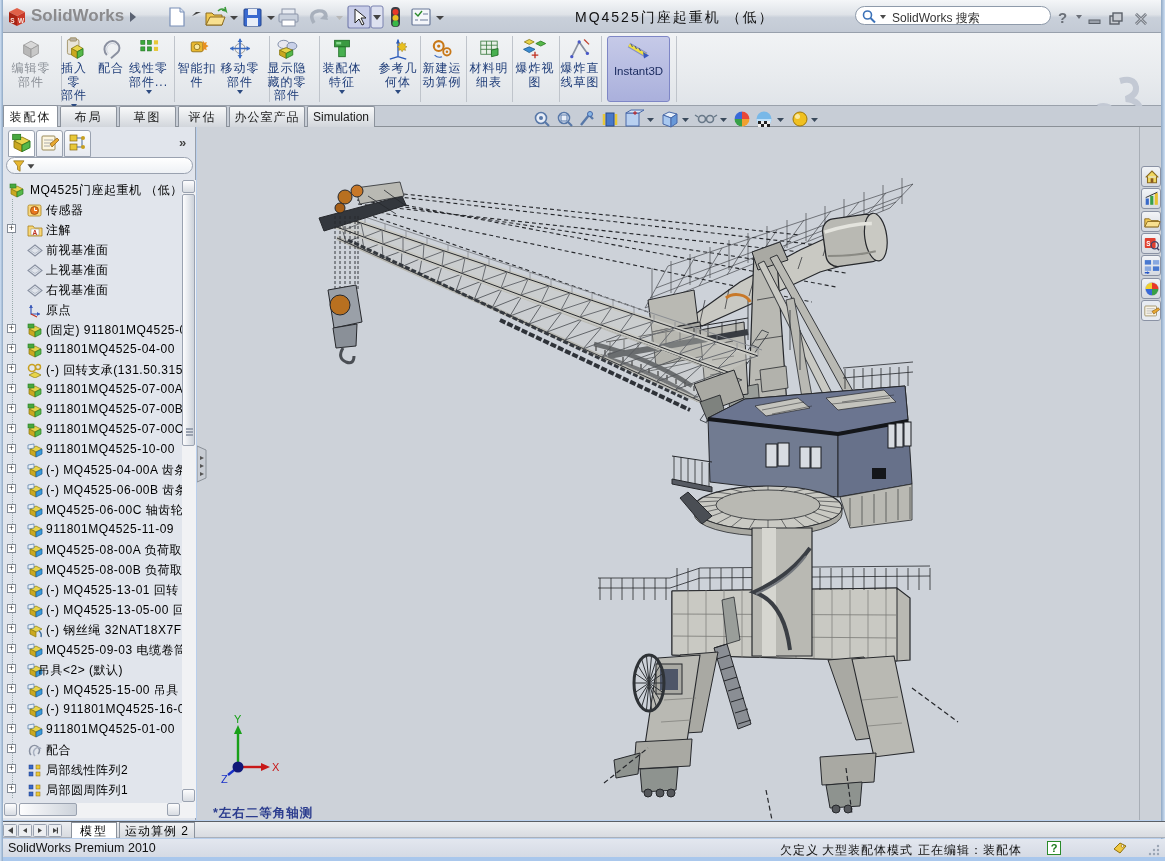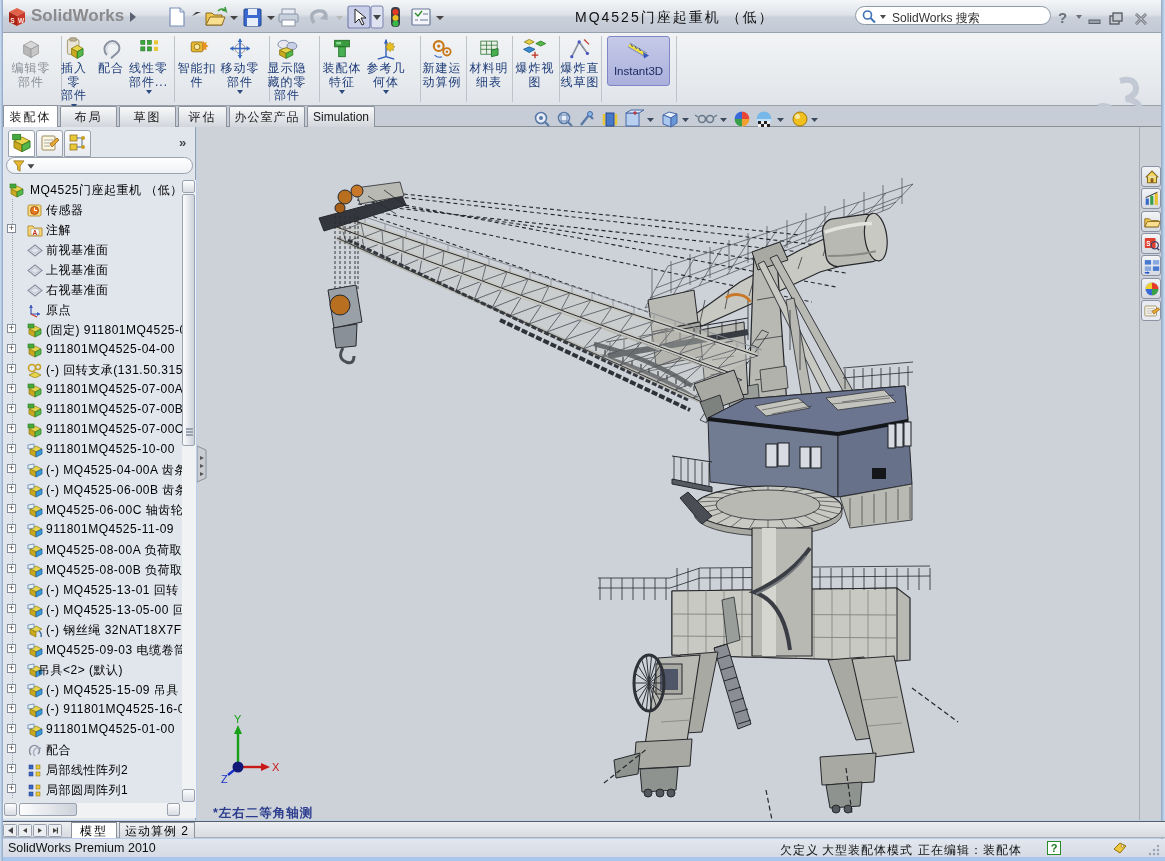--- a/index.html
+++ b/index.html
@@ -14,21 +14,21 @@
 #title-doc{position:absolute;left:575px;top:9px;font-size:14px;color:#111;letter-spacing:1px;white-space:nowrap}
 #searchbox{position:absolute;left:855px;top:6px;width:196px;height:19px;background:#fff;border:1px solid #8e9aaa;border-radius:10px}
 #searchtxt{position:absolute;left:36px;top:3px;font-size:12px;color:#333}
 .wbtn{position:absolute;top:12px;color:#6b7078;font-weight:bold;font-size:14px}
 
 #ribbon{position:absolute;left:0;top:33px;width:1165px;height:73px;background:linear-gradient(#f1f3f5,#e8ebee 60%,#e0e4e9);border-bottom:1px solid #9aa1ab}
 .rsep{position:absolute;top:3px;width:1px;height:66px;background:#bfc4cb}
 .rbtn{position:absolute;top:3px;text-align:center;font-size:12px;line-height:13.5px;color:#1e3c78}
 .rbtn .ic{display:block;margin:1px auto 2px auto;width:26px;height:23px}
 .rbtn .ar{display:block;margin:1px auto;width:0;height:0;border-left:3.5px solid transparent;border-right:3.5px solid transparent;border-top:4px solid #2c4a80}
-#instant3d{position:absolute;left:607px;top:3px;width:63px;height:50px;background:linear-gradient(#c6cae8,#aab0dc);border:1px solid #7e86c6;border-radius:3px;text-align:center;font-size:11.5px;color:#1c2c60}
+#instant3d{position:absolute;left:607px;top:3px;width:63px;height:66px;background:linear-gradient(#c6cae8,#aab0dc);border:1px solid #7e86c6;border-radius:3px;text-align:center;font-size:11.5px;color:#1c2c60}
 
 #tabrow{position:absolute;left:0;top:106px;width:1165px;height:21px;background:#c7cdd6;border-bottom:1px solid #8a9097}
 .ctab{position:absolute;top:0px;height:21px;font-size:12px;color:#1a1a1a;text-align:center;line-height:20px;border:1px solid #8b929c;border-bottom:none;background:linear-gradient(#f8f9fa,#d2d6dc);border-radius:2px 2px 0 0}
 .ctab.act{background:#fff;height:22px;top:-1px;line-height:22px;border-color:#8b929c}
 
 #leftpanel{position:absolute;left:3px;top:127px;width:193px;height:693px;background:#e1e5ec;border-right:1px solid #98a0ac}
 #ptabs{position:absolute;left:0;top:2px;width:193px;height:29px}
 .ptab{position:absolute;top:1px;width:27px;height:27px;border:1px solid #9aa2b0;border-radius:3px 3px 0 0;background:linear-gradient(#fdfdfe,#e7eaf0)}
 #filterbar{position:absolute;left:3px;top:30px;width:187px;height:17px;background:linear-gradient(#fff,#eef1f5);border:1px solid #9aa2b0;border-radius:11px}
 #tree{position:absolute;left:0;top:50px;width:179px;height:626px;background:#e1e5ec;overflow:hidden}
@@ -197,21 +197,21 @@
           <ellipse cx="21" cy="11" rx="6" ry="4.5" fill="#c8d0e8" stroke="#6a7a9a"></ellipse>
           <polygon points="6,16 14,13 22,16 14,20" fill="#e8d44a" stroke="#8a7a10"></polygon>
           <polygon points="6,16 14,20 14,26 6,22" fill="#caa820" stroke="#8a7a10"></polygon>
           <polygon points="22,16 14,20 14,26 22,22" fill="#56b84a" stroke="#2a7a20"></polygon>
         </svg><span style="letter-spacing:1px">显示隐<br>藏的零<br>部件</span></div>
 <div class="rbtn" style="left:320px;width:44px"><svg class="ic" width="30" height="28" viewBox="0 0 30 28">
           <rect x="6" y="4" width="18" height="8" fill="#3a9a40" stroke="#1a6a20"></rect>
           <rect x="11" y="12" width="8" height="12" fill="#48b050" stroke="#1a6a20"></rect>
           <rect x="8" y="6" width="6" height="3" fill="#88d890"></rect>
         </svg><span style="letter-spacing:1px">装配体<br>特征</span><span class="ar"></span></div>
-<div class="rbtn" style="left:364px;width:44px"><svg class="ic" width="30" height="28" viewBox="0 0 30 28">
+<div class="rbtn" style="left:376px;width:44px"><svg class="ic" width="30" height="28" viewBox="0 0 30 28">
           <path d="M15 3 L15 24 M15 24 L5 27 M15 24 L25 27" stroke="#2858b8" stroke-width="1.6" fill="none"></path>
           <path d="M15 3 l-2.5 5 h5 z" fill="#2858b8"></path>
           <path d="M20 6 l1.5 2.5 2.8-0.8 -0.8 2.8 2.5 1.5 -2.5 1.5 0.8 2.8 -2.8-0.8 -1.5 2.5 -1.5-2.5 -2.8 0.8 0.8-2.8 -2.5-1.5 2.5-1.5 -0.8-2.8 2.8 0.8 z" fill="#e8c020" stroke="#8a6a10" stroke-width="0.5"></path>
         </svg><span style="letter-spacing:1px">参考几<br>何体</span><span class="ar"></span></div>
 <div class="rbtn" style="left:420px;width:44px"><svg class="ic" width="30" height="28" viewBox="0 0 30 28">
           <circle cx="11" cy="11" r="6" fill="none" stroke="#c87818" stroke-width="2.5"></circle>
           <circle cx="21" cy="18" r="4.5" fill="none" stroke="#c87818" stroke-width="2.2"></circle>
           <circle cx="11" cy="11" r="2" fill="#c87818"></circle>
           <circle cx="21" cy="18" r="1.5" fill="#c87818"></circle>
           <path d="M6 22 q4 4 9 2" stroke="#3a6ac0" stroke-width="1.4" fill="none"></path>
@@ -609,21 +609,21 @@
           <div style="position:absolute;left:8.5px;top:0;width:1px;height:20px;background:repeating-linear-gradient(#9aa 0,#9aa 1px,transparent 1px,transparent 2px)"></div>
           <div class="plus" style="left:4px">+</div>
           <div class="ticon" style="left:24px">
             <svg class="ticon" viewBox="0 0 16 15">
               <polygon points="3,6 9,3 15,6 9,9" fill="#e8d44a" stroke="#8a7a10" stroke-width="0.7"></polygon>
               <polygon points="3,6 9,9 9,14 3,11" fill="#caa820" stroke="#8a7a10" stroke-width="0.7"></polygon>
               <polygon points="15,6 9,9 9,14 15,11" fill="#3a9ad8" stroke="#1a5a90" stroke-width="0.7"></polygon>
               <path d="M1 2 L7 1 L7 5 L1 6 Z" fill="#e8f0f8" stroke="#3a6a9a" stroke-width="0.6"></path>
             </svg>
           </div>
-          <div class="txt" style="left:43px">(-) MQ4525-15-09 吊具</div>
+          <div class="txt" style="left:43px">(-) MQ4525-15-00 吊具</div>
         </div>
 <div class="trow" style="top:522px;width:179px">
           <div style="position:absolute;left:8.5px;top:0;width:1px;height:20px;background:repeating-linear-gradient(#9aa 0,#9aa 1px,transparent 1px,transparent 2px)"></div>
           <div class="plus" style="left:4px">+</div>
           <div class="ticon" style="left:24px">
             <svg class="ticon" viewBox="0 0 16 15">
               <polygon points="3,6 9,3 15,6 9,9" fill="#e8d44a" stroke="#8a7a10" stroke-width="0.7"></polygon>
               <polygon points="3,6 9,9 9,14 3,11" fill="#caa820" stroke="#8a7a10" stroke-width="0.7"></polygon>
               <polygon points="15,6 9,9 9,14 15,11" fill="#3a9ad8" stroke="#1a5a90" stroke-width="0.7"></polygon>
               <path d="M1 2 L7 1 L7 5 L1 6 Z" fill="#e8f0f8" stroke="#3a6a9a" stroke-width="0.6"></path>

